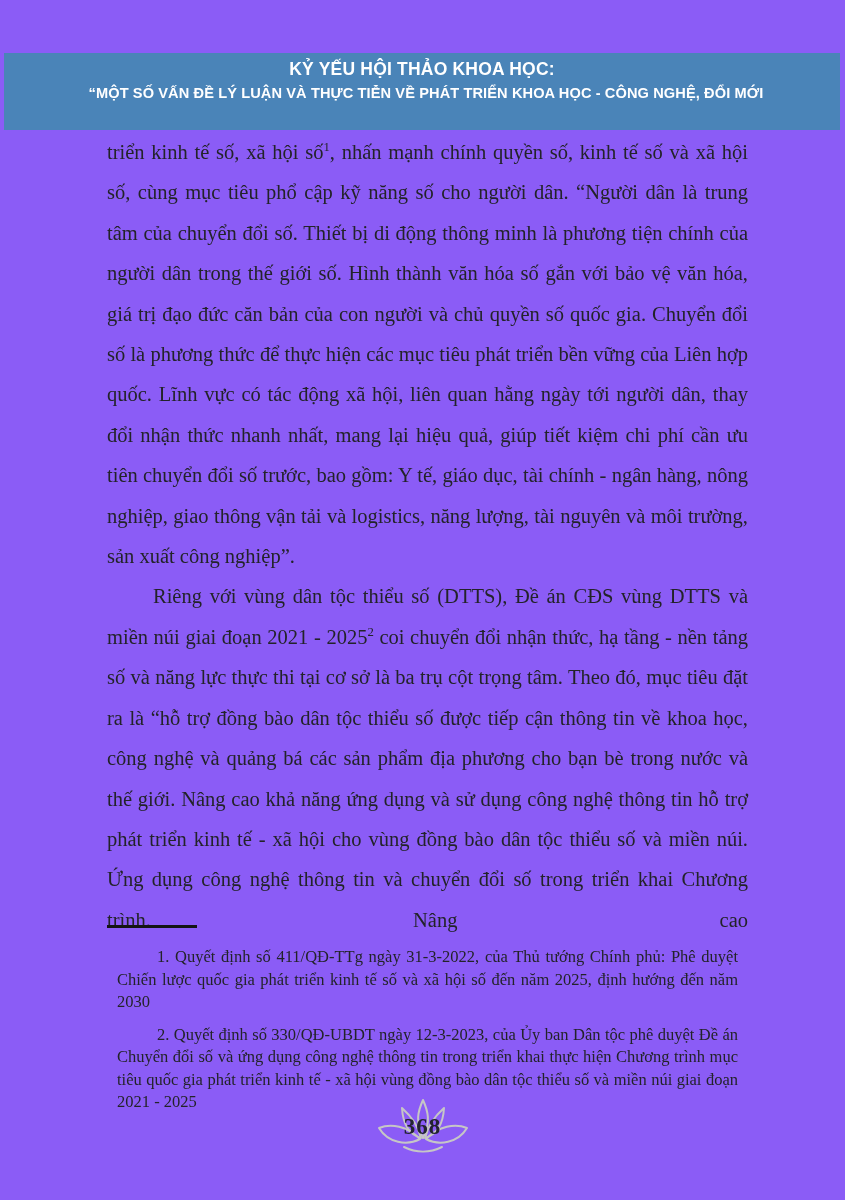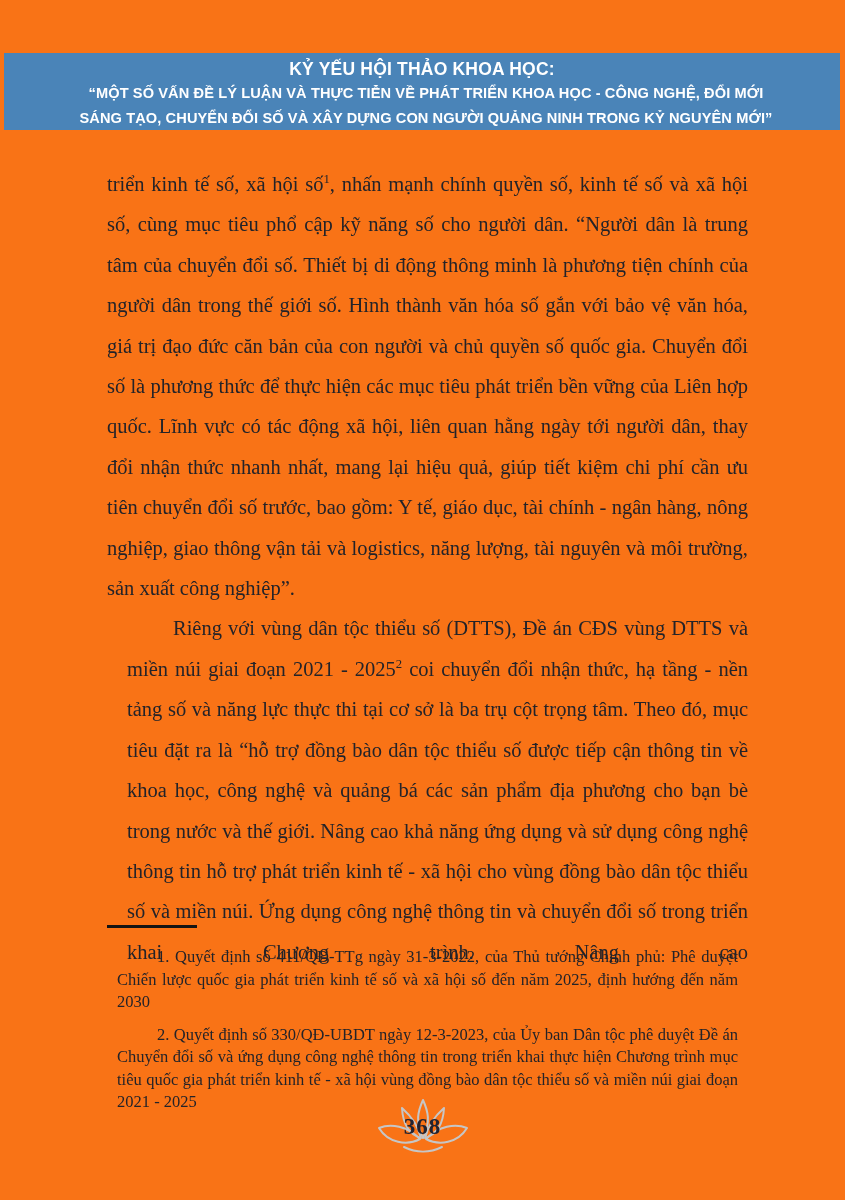--- a/index.html
+++ b/index.html
@@ -1,20 +1,20 @@
 <!DOCTYPE html>
 <html lang="vi"><head>
 <meta charset="utf-8">
 <style>
   html, body { margin: 0; padding: 0; background: #ffffff; }
   .page {
     position: relative;
     width: 845px;
     height: 1200px;
-    background: #f97316;
+    background: #8b5cf6;
     overflow: hidden;
     font-family: "Liberation Serif", serif;
     color: #232329;
   }
   
   .banner {
     position: absolute;
     left: 4px;
     right: 5px;
     top: 53px;
@@ -35,30 +35,30 @@
   .banner .line2, .banner .line3 {
     font-size: 14.6px;
     line-height: 24.5px;
     letter-spacing: 0.1px;
     padding-left: 8px;
   }
   
   .body-text {
     position: absolute;
     left: 107px;
-    top: 164px;
+    top: 132px;
     width: 641px;
     font-size: 20.5px;
     line-height: 40.4px;
     text-align: justify;
     color: #232329;
   }
   .para { margin: 0; }
   .para.indent { text-indent: 46px; }
-  .para:last-child { text-align-last: justify; margin-left: 20px; }
+  .para:last-child { text-align-last: justify; }
   sup.fn-ref {
     font-size: 0.62em;
     vertical-align: super;
     line-height: 0;
   }
   
   .footnote-rule {
     position: absolute;
     left: 107px;
     top: 925px;
@@ -107,21 +107,20 @@
   }
 </style>
 </head>
 <body>
 
 <div class="page">
 
   <div class="banner" style="background: rgb(74, 132, 184);">
     <div class="line1">KỶ YẾU HỘI THẢO KHOA HỌC:</div>
     <div class="line2">“MỘT SỐ VẤN ĐỀ LÝ LUẬN VÀ THỰC TIỄN VỀ PHÁT TRIỂN KHOA HỌC - CÔNG NGHỆ, ĐỔI MỚI</div>
-    <div class="line3">SÁNG TẠO, CHUYỂN ĐỔI SỐ VÀ XÂY DỰNG CON NGƯỜI QUẢNG NINH TRONG KỶ NGUYÊN MỚI”</div>
   </div>
 
   <div class="body-text">
       <p class="para">triển kinh tế số, xã hội số<sup class="fn-ref">1</sup>, nhấn mạnh chính quyền số, kinh tế số và xã hội số, cùng mục tiêu phổ cập kỹ năng số cho người dân. “Người dân là trung tâm của chuyển đổi số. Thiết bị di động thông minh là phương tiện chính của người dân trong thế giới số. Hình thành văn hóa số gắn với bảo vệ văn hóa, giá trị đạo đức căn bản của con người và chủ quyền số quốc gia. Chuyển đổi số là phương thức để thực hiện các mục tiêu phát triển bền vững của Liên hợp quốc. Lĩnh vực có tác động xã hội, liên quan hằng ngày tới người dân, thay đổi nhận thức nhanh nhất, mang lại hiệu quả, giúp tiết kiệm chi phí cần ưu tiên chuyển đổi số trước, bao gồm: Y tế, giáo dục, tài chính - ngân hàng, nông nghiệp, giao thông vận tải và logistics, năng lượng, tài nguyên và môi trường, sản xuất công nghiệp”.</p>
       <p class="para indent">Riêng với vùng dân tộc thiểu số (DTTS), Đề án CĐS vùng DTTS và miền núi giai đoạn 2021 - 2025<sup class="fn-ref">2</sup> coi chuyển đổi nhận thức, hạ tầng - nền tảng số và năng lực thực thi tại cơ sở là ba trụ cột trọng tâm. Theo đó, mục tiêu đặt ra là “hỗ trợ đồng bào dân tộc thiểu số được tiếp cận thông tin về khoa học, công nghệ và quảng bá các sản phẩm địa phương cho bạn bè trong nước và thế giới. Nâng cao khả năng ứng dụng và sử dụng công nghệ thông tin hỗ trợ phát triển kinh tế - xã hội cho vùng đồng bào dân tộc thiểu số và miền núi. Ứng dụng công nghệ thông tin và chuyển đổi số trong triển khai Chương trình. Nâng cao</p>
     </div>
 
   <div class="footnote-rule"></div>
   <div class="footnotes">
       <p class="footnote">1. Quyết định số 411/QĐ-TTg ngày 31-3-2022, của Thủ tướng Chính phủ: Phê duyệt Chiến lược quốc gia phát triển kinh tế số và xã hội số đến năm 2025, định hướng đến năm 2030</p>

